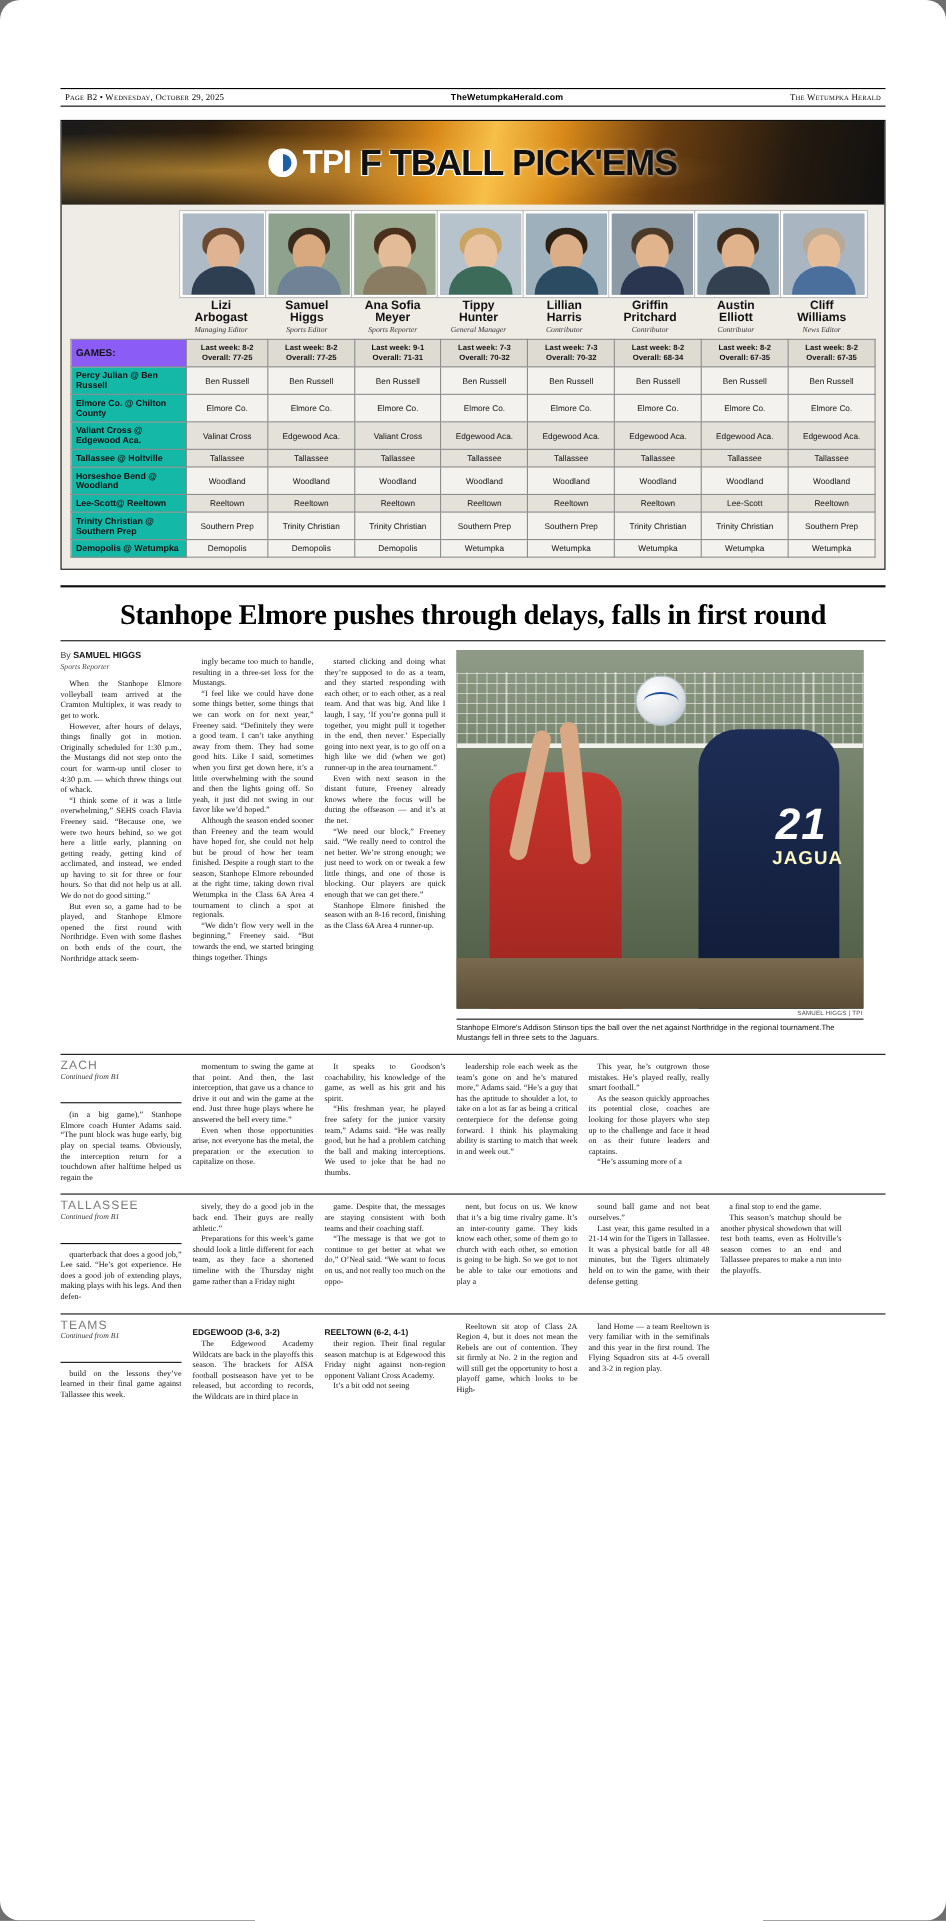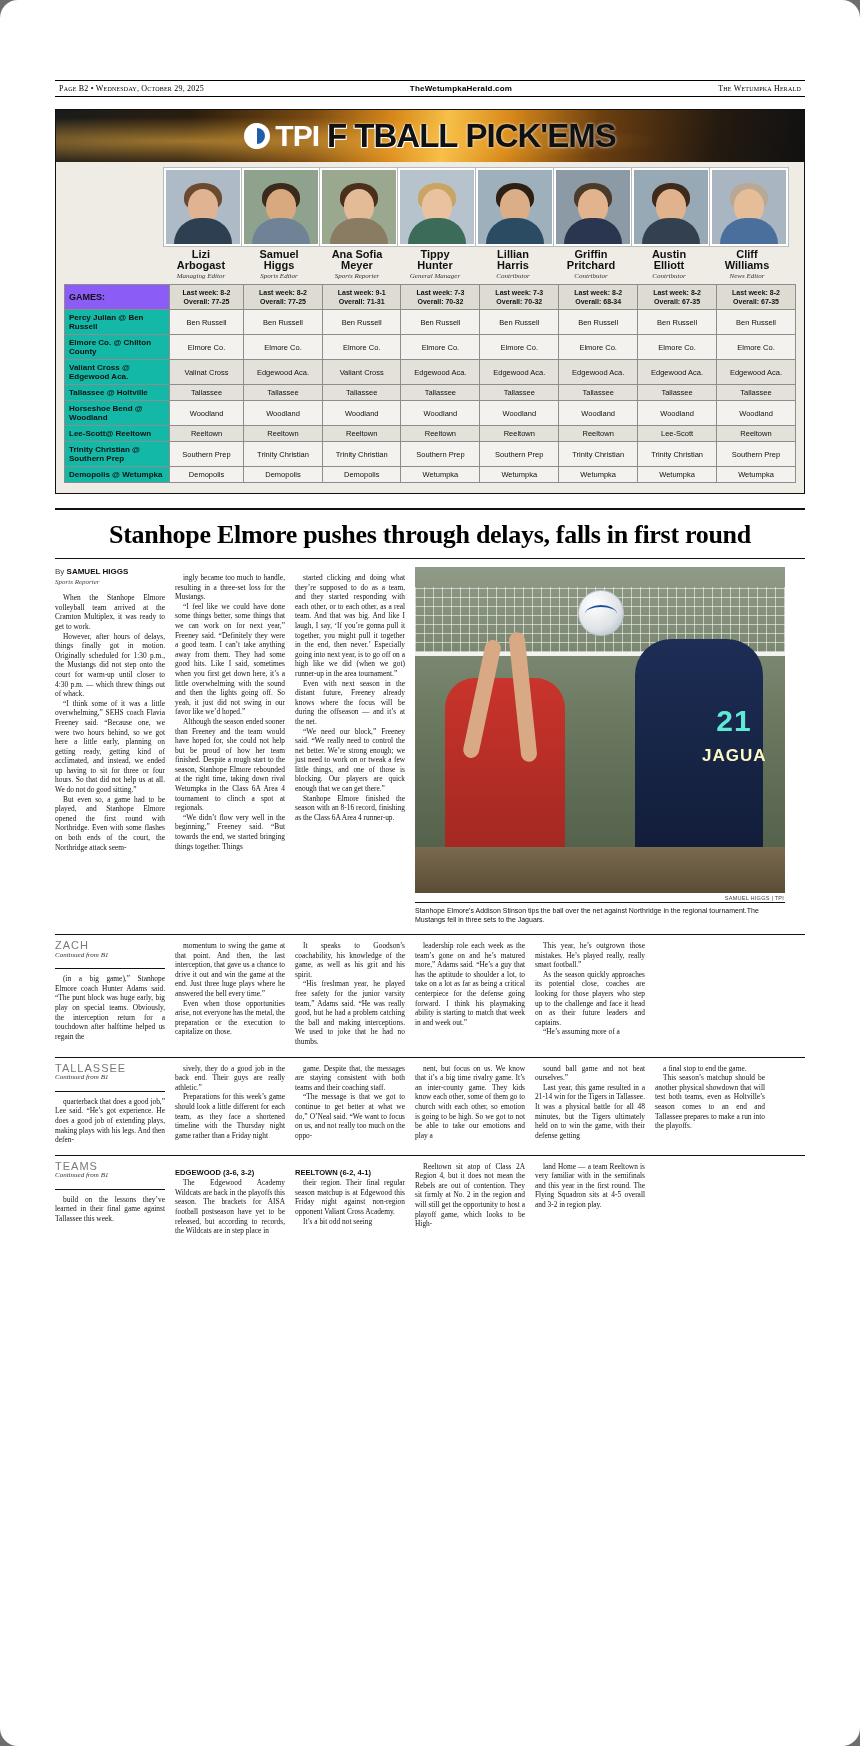--- a/index.html
+++ b/index.html
@@ -10,21 +10,21 @@
   
   .masthead{display:flex;align-items:center;justify-content:space-between;
     border-top:1px solid #000;border-bottom:1px solid #000;padding:3px 4px;font-size:7.5px;
     letter-spacing:.2px;}
   .masthead .left{font-variant:small-caps;font-size:8px;}
   .masthead .mid{font-family:"Liberation Sans",sans-serif;font-size:8px;font-weight:bold;}
   .masthead .right{font-variant:small-caps;font-size:8px;}
 
   
   .pickems{margin-top:12px;border:1px solid #111;background:#efece6;position:relative;}
-  .pick-hero{height:52px;position:relative;overflow:hidden;
+  .pick-hero{height:76px;position:relative;overflow:hidden;
     background:linear-gradient(100deg,#1b1b1b 0%,#2a1d0e 18%,#7a4a12 34%,#d98a1a 45%,#f6c049 52%,#d98a1a 60%,#6d3f10 72%,#241a10 88%,#111 100%);}
   .pick-hero:after{content:"";position:absolute;inset:0;
     background:radial-gradient(ellipse at 18% 60%,rgba(255,190,70,.55),rgba(0,0,0,0) 55%);}
   .pick-title{position:absolute;left:0;right:0;top:0;bottom:0;display:flex;align-items:center;
     justify-content:center;gap:8px;z-index:3;}
   .tpi{display:flex;align-items:center;gap:5px;}
   .tpi-mark{width:26px;height:26px;border-radius:50%;background:#fff;position:relative;}
   .tpi-mark:before{content:"";position:absolute;inset:5px;border-radius:50%;
     background:conic-gradient(#1f5fa9 0 50%,#fff 0 100%);}
   .tpi-word{font-family:"Liberation Sans",sans-serif;font-weight:bold;font-size:30px;color:#fff;letter-spacing:-1px;}
@@ -88,37 +88,37 @@
   .ph-ball:after{content:"";position:absolute;left:6px;top:14px;width:32px;height:16px;
     border-top:2px solid #1a4fa0;border-radius:50%;}
   .ph-p-left{position:absolute;left:8%;top:34%;width:120px;height:66%;
     background:linear-gradient(#c9342c,#9a251f);border-radius:30px 30px 0 0;}
   .ph-arm1{position:absolute;left:16%;top:22%;width:16px;height:120px;background:#d9a884;
     border-radius:8px;transform:rotate(12deg);}
   .ph-arm2{position:absolute;left:27%;top:20%;width:16px;height:130px;background:#d9a884;
     border-radius:8px;transform:rotate(-6deg);}
   .ph-p-right{position:absolute;right:6%;top:22%;width:128px;height:78%;
     background:linear-gradient(#1d2d55,#0f1a33);border-radius:36px 36px 0 0;}
-  .ph-num{position:absolute;right:9%;top:42%;color:#5eead4;font-family:"Liberation Sans",sans-serif;
-    font-weight:bold;font-size:30px;letter-spacing:1px;}
+  .ph-num{position:absolute;right:9%;top:42%;color:#ffffff;font-family:"Liberation Sans",sans-serif;
+    font-weight:bold;font-size:40px;letter-spacing:1px;font-style:italic;}
   .ph-team{position:absolute;right:5%;top:55%;color:#fef9c3;font-family:"Liberation Sans",sans-serif;
     font-weight:bold;font-size:17px;letter-spacing:1px;}
   .ph-floor{position:absolute;left:0;right:0;bottom:0;height:14%;
     background:linear-gradient(#7a6a4e,#5a4c37);}
   .photo-credit{font-family:"Liberation Sans",sans-serif;font-size:5.6px;text-align:right;
     color:#444;padding:2px 1px 0 0;letter-spacing:.2px;}
   .caption{font-family:"Liberation Sans",sans-serif;font-size:7px;line-height:9px;color:#111;
     border-top:1px solid #111;padding-top:3px;margin-top:1px;}
 
   
   .jump-sep{border-top:1px solid #111;margin-top:10px;}
   .jump{display:flex;gap:10px;margin-top:6px;}
   .jcol{width:110px;font-size:7.4px;line-height:9.6px;text-align:justify;color:#111;}
   .jhead{font-family:"Liberation Sans",sans-serif;font-size:11px;letter-spacing:1px;color:#7a7a7a;}
-  .jcont{font-style:italic;font-size:7px;color:#333;border-bottom:1px solid #111;padding-bottom:8px;
+  .jcont{font-style:italic;font-size:7px;color:#333;border-bottom:1px solid #111;padding-bottom:18px;
     margin-bottom:5px;}
   .jcol p{margin:0;text-indent:8px;}
   .subhead{font-family:"Liberation Sans",sans-serif;font-weight:bold;font-size:7.6px;margin:6px 0 1px 0;}
 </style>
 </head>
 <body>
 
 <div class="page">
  <div class="inner">
 
@@ -442,21 +442,21 @@
         <div>
           <div class="jump-sep"></div>
           <div class="jump">
             <div class="jcol">
               <div class="jhead">TEAMS</div>
               <div class="jcont">Continued from B1</div>
               <p>build on the lessons they’ve learned in their final game against Tallassee this week.</p>
             </div>
             <div class="jcol">
               <div class="subhead">EDGEWOOD (3-6, 3-2)</div>
-              <p>The Edgewood Academy Wildcats are back in the playoffs this season. The brackets for AISA football postseason have yet to be released, but according to records, the Wildcats are in step place in</p>
+              <p>The Edgewood Academy Wildcats are back in the playoffs this season. The brackets for AISA football postseason have yet to be released, but according to records, the Wildcats are in third place in</p>
             </div>
             <div class="jcol">
               <div class="subhead">REELTOWN (6-2, 4-1)</div>
               <p>their region. Their final regular season matchup is at Edgewood this Friday night against non-region opponent Valiant Cross Academy.</p>
               <p>It’s a bit odd not seeing</p>
             </div>
             <div class="jcol">
               <p>Reeltown sit atop of Class 2A Region 4, but it does not mean the Rebels are out of contention. They sit firmly at No. 2 in the region and will still get the opportunity to host a playoff game, which looks to be High-</p>
             </div>
             <div class="jcol">

